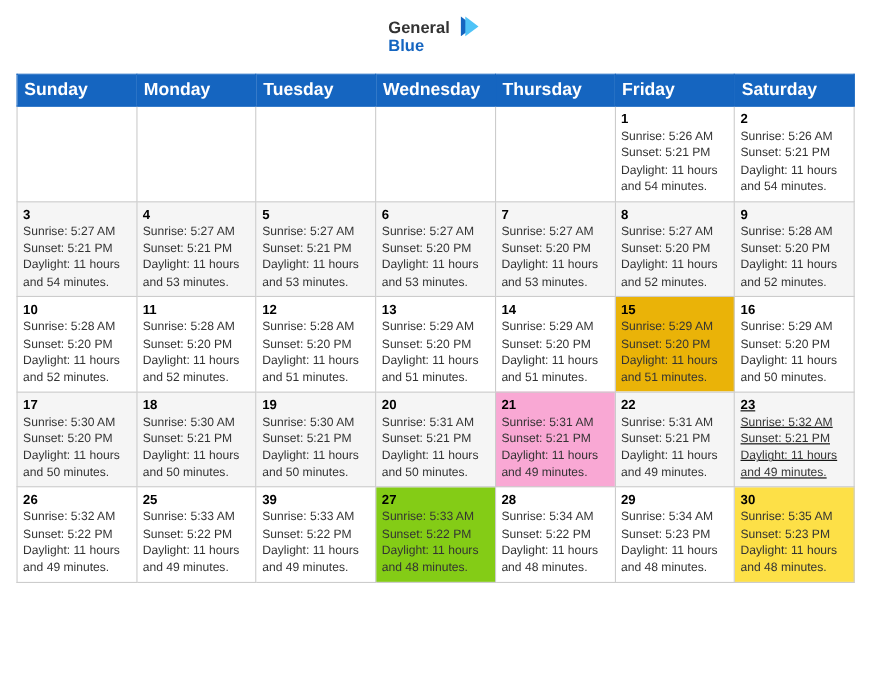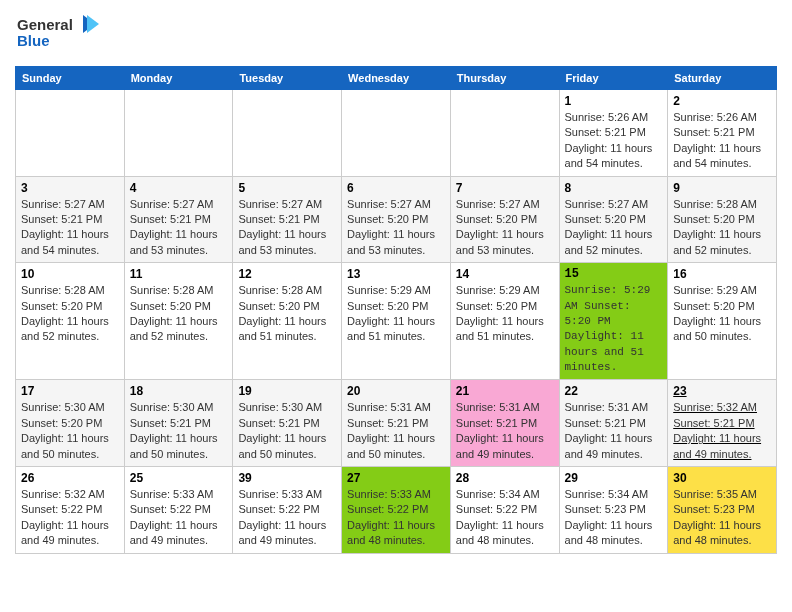--- a/index.html
+++ b/index.html
@@ -10,21 +10,21 @@
       min-height: 612px;
       overflow: hidden;
     }
     .page {
       width: 792px;
       padding: 10px 15px 10px 15px;
     }
     .header {
       display: flex;
       align-items: flex-start;
-      justify-content: flex-start;
+      justify-content: center;
       margin-bottom: 8px;
     }
     .logo-area {
       display: flex;
       align-items: center;
       gap: 0;
     }
     .title-area {
       text-align: right;
     }
@@ -41,21 +41,21 @@
     .calendar {
       width: 100%;
       border-collapse: collapse;
       font-size: 10.5px;
     }
     .calendar th {
       background-color: #1565c0;
       color: #fff;
       text-align: left;
       padding: 5px 6px;
-      font-size: 11px;
+      font-size: 16px;
       font-weight: bold;
       border: 1px solid #1565c0;
     }
     .calendar td {
       border: 1px solid #ccc;
       vertical-align: top;
       padding: 4px 5px;
       width: calc(100% / 7);
       min-height: 70px;
       background: #fff;
@@ -202,21 +202,21 @@
             <div class="day-info">Sunrise: 5:29 AM
 Sunset: 5:20 PM
 Daylight: 11 hours and 51 minutes.</div>
           </td>
           <td style="background: rgb(255, 255, 255);">
             <span class="day-num">14</span>
             <div class="day-info">Sunrise: 5:29 AM
 Sunset: 5:20 PM
 Daylight: 11 hours and 51 minutes.</div>
           </td>
-          <td style="background: #84cc16; font-family: Liberation Mono, monospace;">
+          <td style="background: #eab308;">
             <span class="day-num">15</span>
             <div class="day-info">Sunrise: 5:29 AM
 Sunset: 5:20 PM
 Daylight: 11 hours and 51 minutes.</div>
           </td>
           <td style="background: rgb(255, 255, 255);">
             <span class="day-num">16</span>
             <div class="day-info">Sunrise: 5:29 AM
 Sunset: 5:20 PM
 Daylight: 11 hours and 50 minutes.</div>

